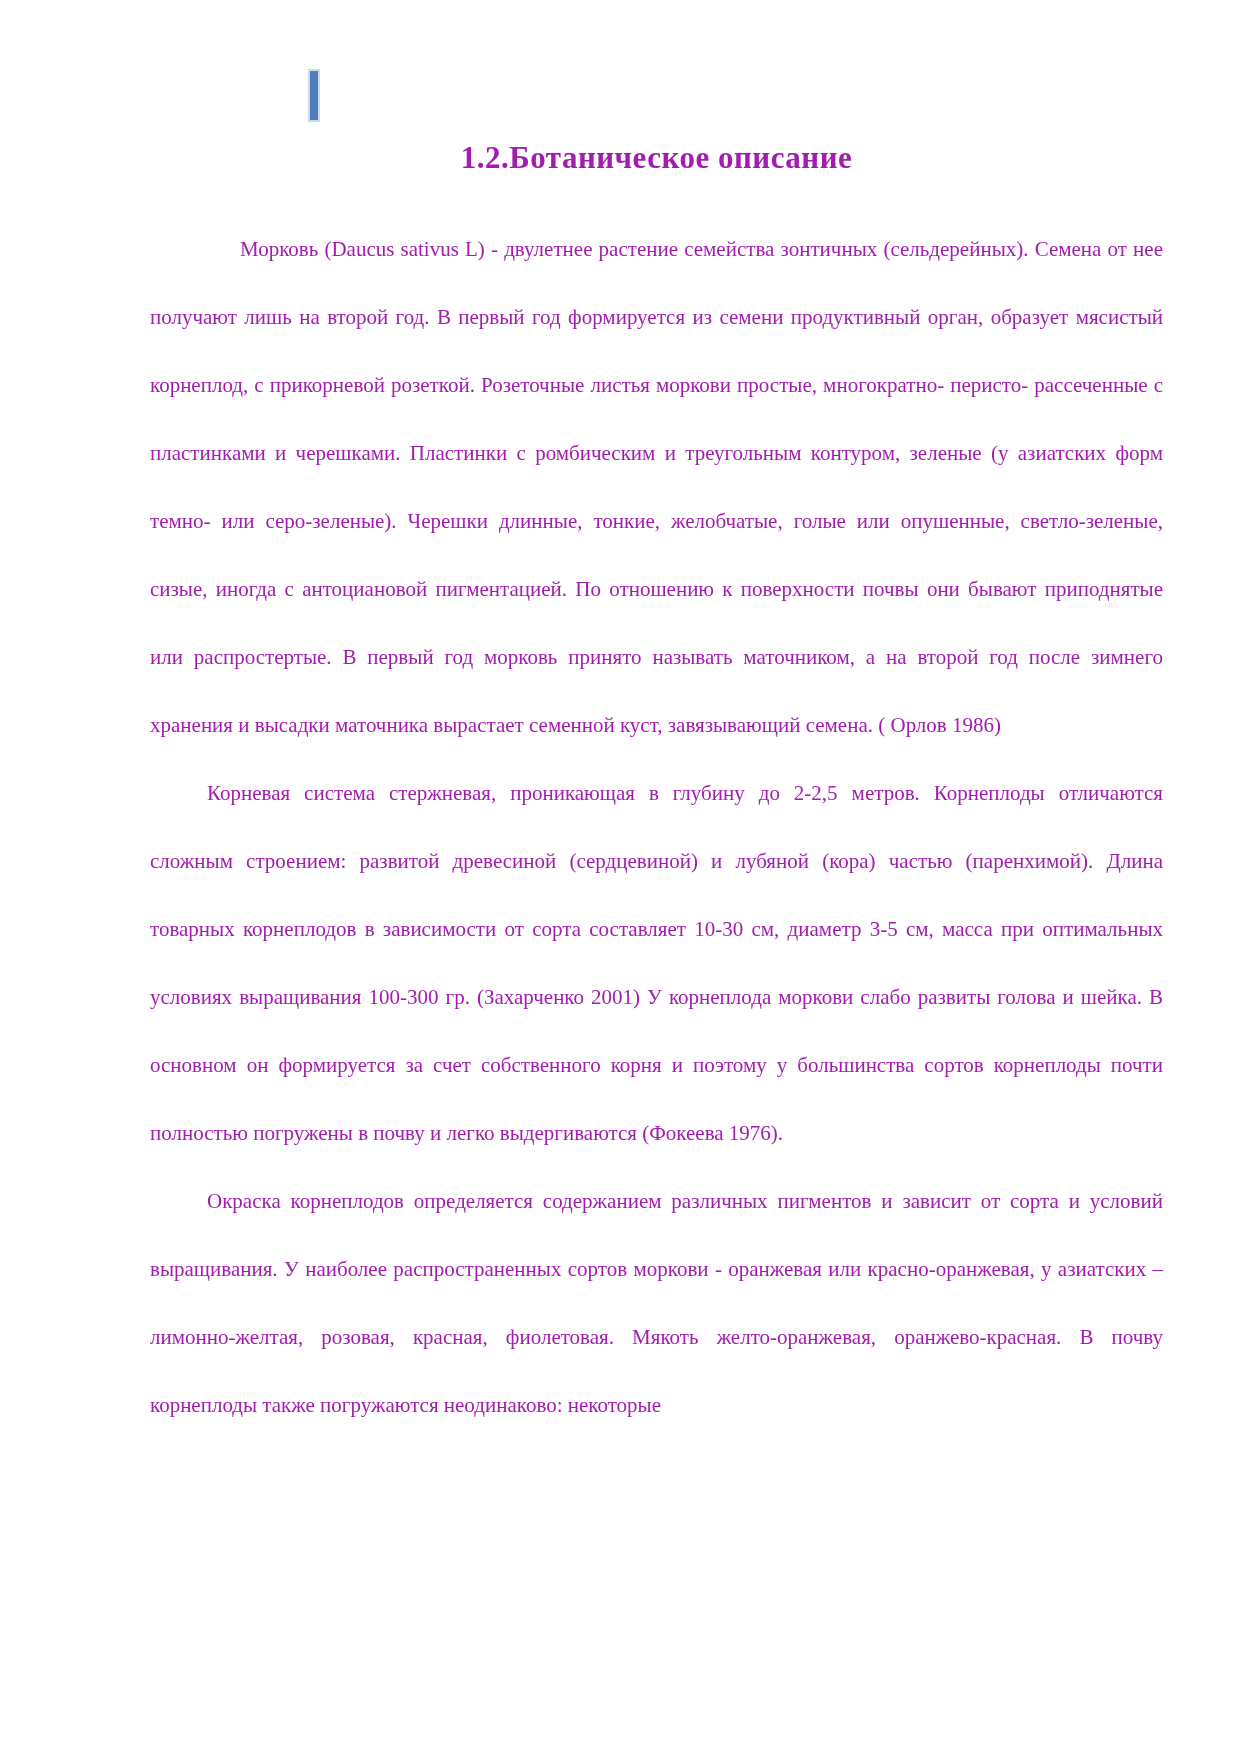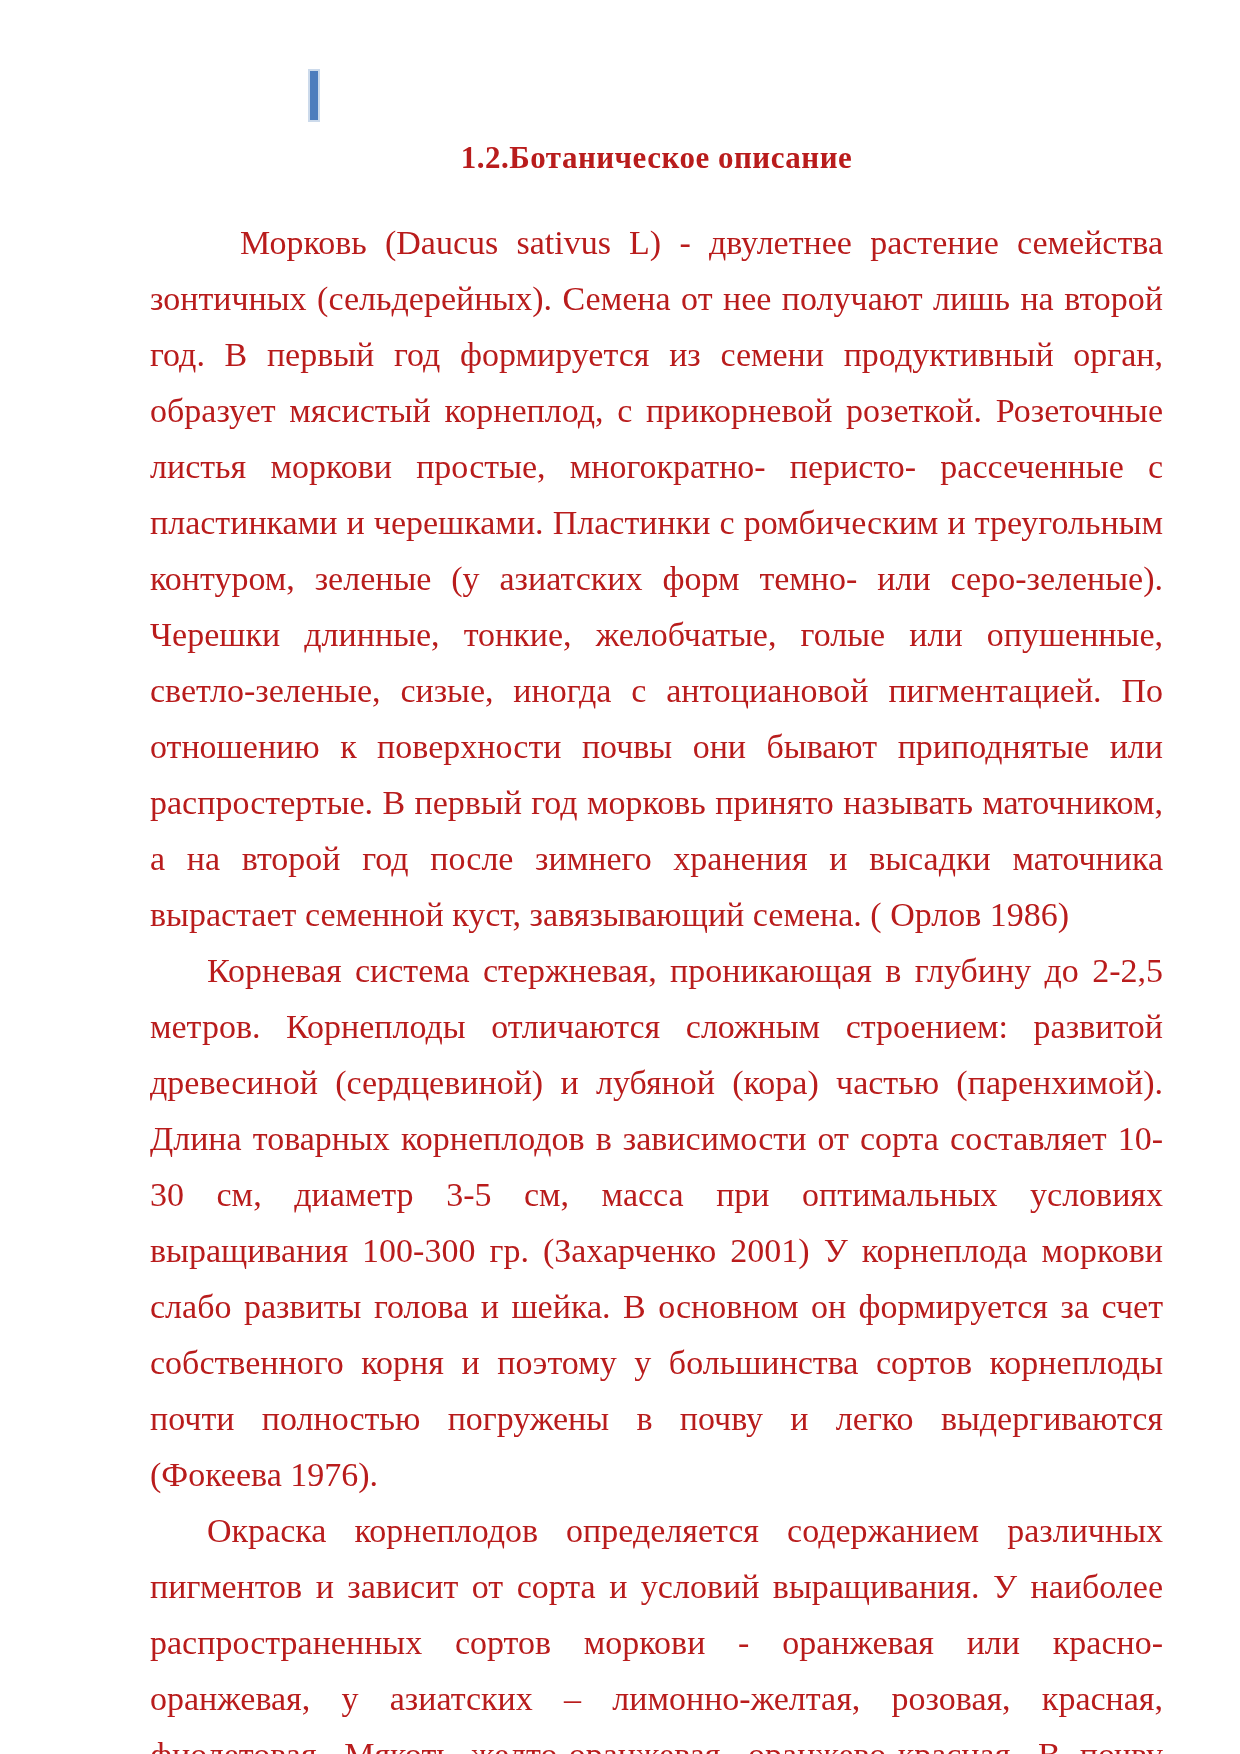--- a/index.html
+++ b/index.html
@@ -7,21 +7,21 @@
     padding: 0;
     background: #ffffff;
   }
   .page {
     position: relative;
     width: 1240px;
     height: 1754px;
     background: #ffffff;
     overflow: hidden;
     font-family: "Liberation Serif", "DejaVu Serif", serif;
-    color: #b91c1c;
+    color: #a21caf;
   }
   .text-cursor {
     position: absolute;
     left: 310px;
     top: 71px;
     width: 8px;
     height: 49px;
     background: #4d7dbd;
     outline: 2px solid #ccdaeb;
   }
@@ -35,22 +35,22 @@
   .doc-title {
     margin: 0 0 33px 0;
     font-size: 31px;
     line-height: 48px;
     font-weight: bold;
     text-align: center;
     letter-spacing: 0.5px;
   }
   .body-paragraph {
     margin: 0;
-    font-size: 34px;
-    line-height: 56px;
+    font-size: 21px;
+    line-height: 68px;
     text-align: justify;
   }
   .indent-large { text-indent: 90px; }
   .indent-normal { text-indent: 57px; }
 </style>
 </head>
 <body>
 
 <div class="page">
 

